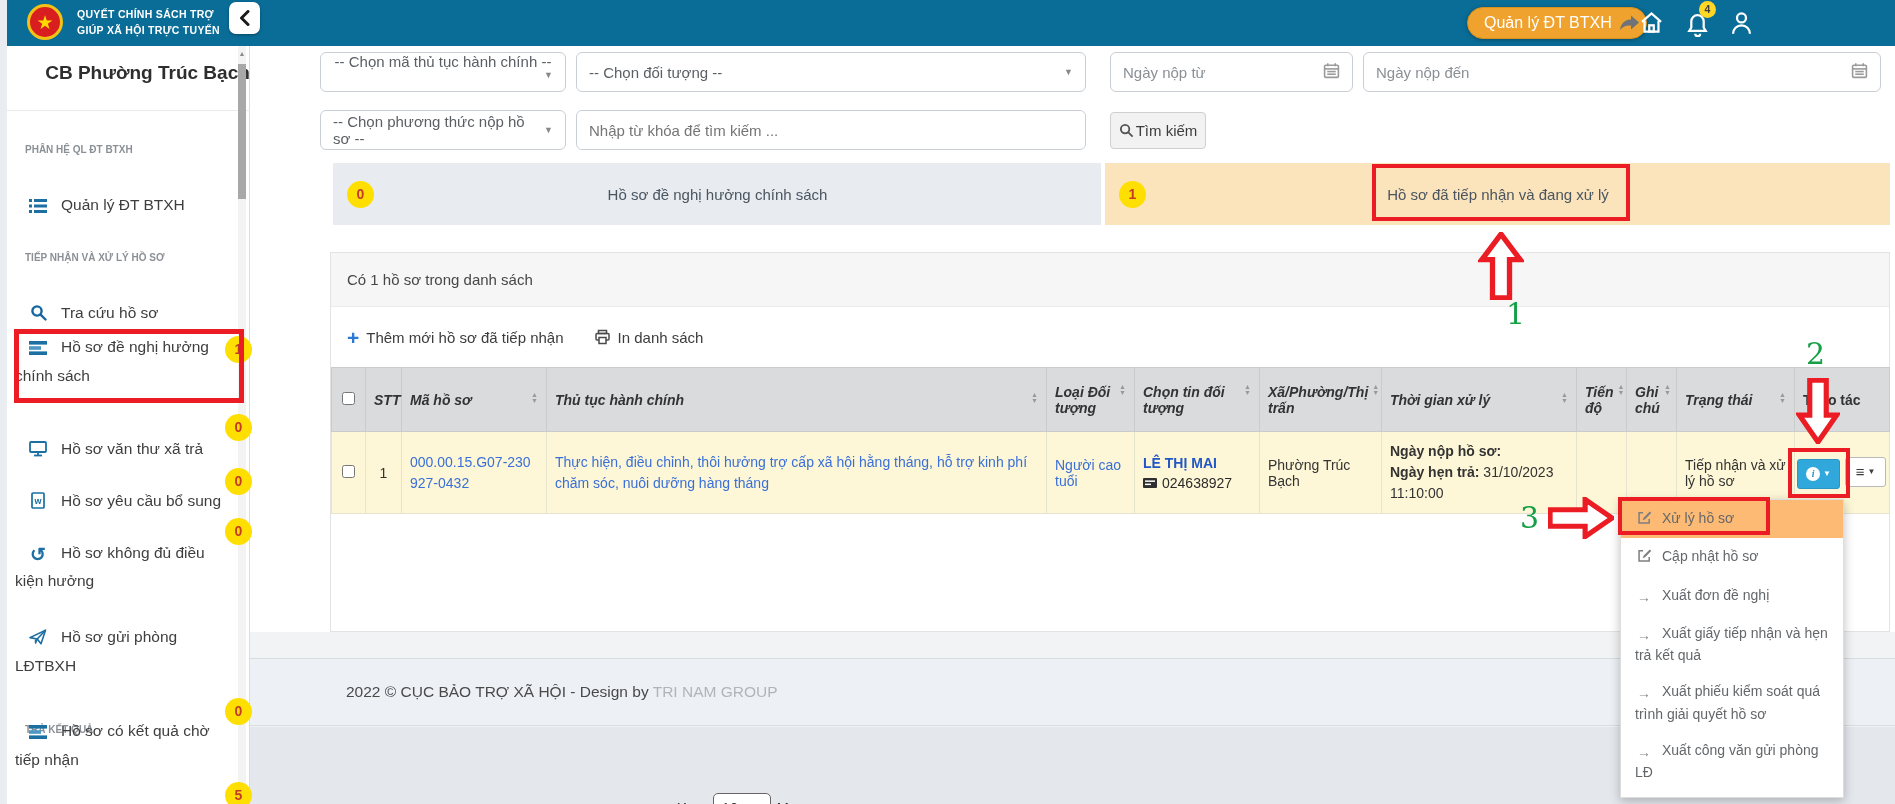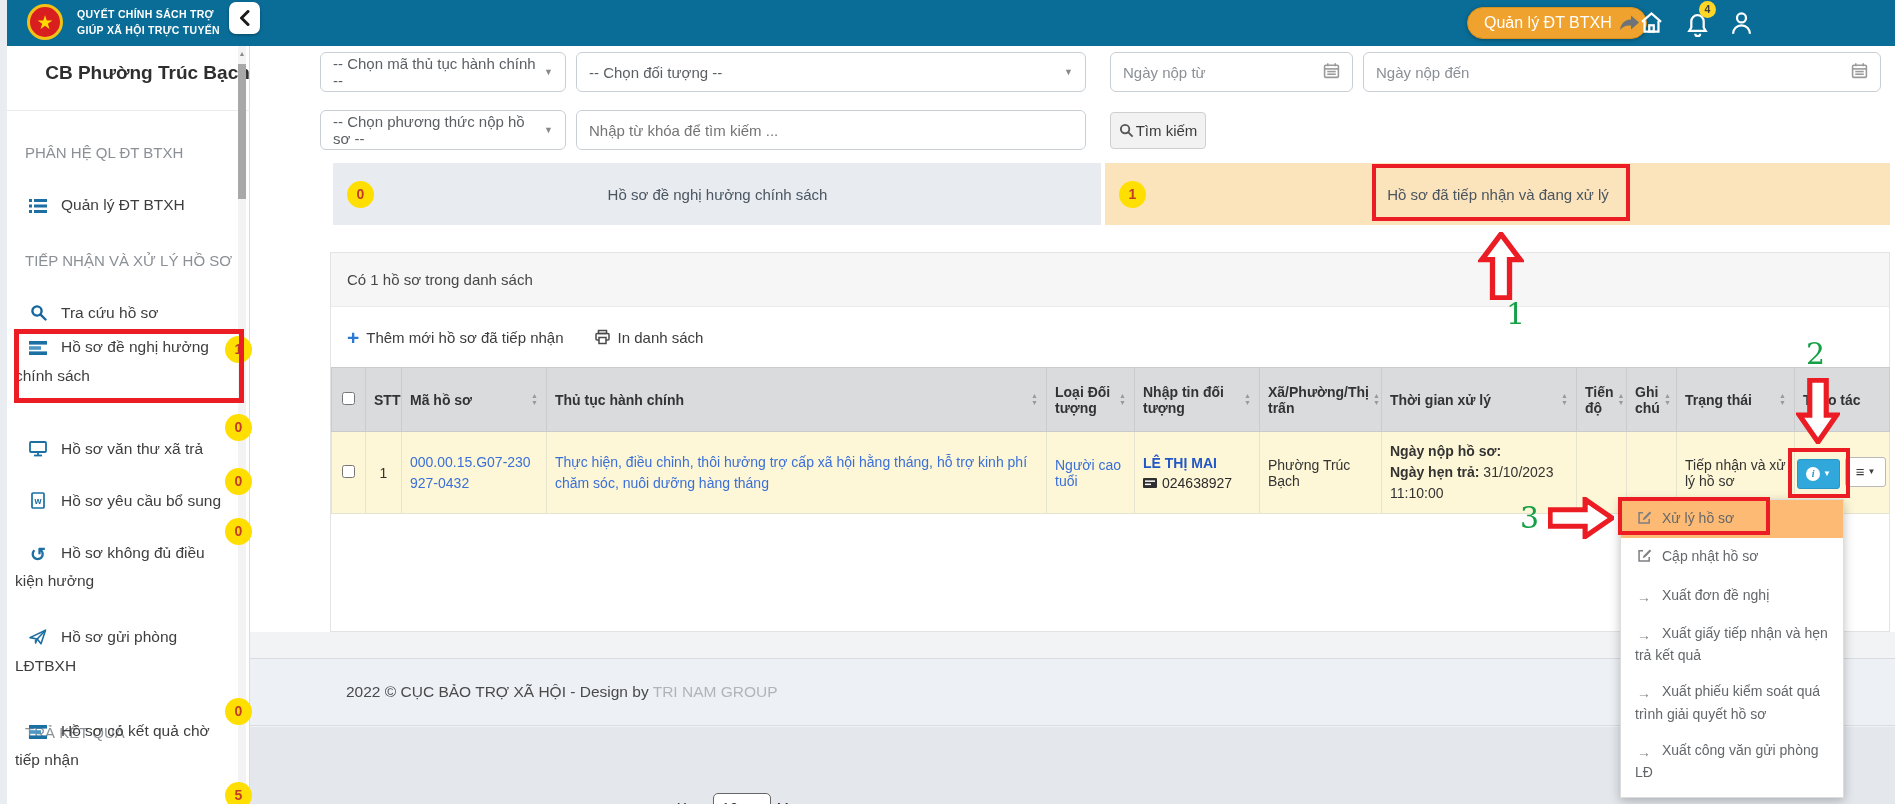--- a/index.html
+++ b/index.html
@@ -18,21 +18,21 @@
   .logo-text{position:absolute;left:70px;top:6px;color:#fff;font-size:10.5px;font-weight:bold;letter-spacing:.3px;line-height:1.55;}
   .back-btn{position:absolute;left:222px;top:2px;width:31px;height:32px;background:#fff;border:none;border-radius:7px;box-shadow:0 1px 3px rgba(0,0,0,.35);display:flex;align-items:center;justify-content:center;cursor:pointer;}
   .switch-btn{position:absolute;left:1460px;top:7px;height:32px;padding:0 34px 0 16px;background:var(--accent-orange,#efa22e);border:1px solid #d8901c;border-radius:16px;color:#fff;font-size:16px;cursor:pointer;box-shadow:0 1px 4px rgba(0,0,0,.3);}
   .switch-arrow{position:absolute;right:4px;top:3px;}
   .hicon{position:absolute;top:9px;background:none;border:none;cursor:pointer;}
   .bell-badge{position:absolute;left:1692px;top:1px;width:17px;height:17px;border-radius:50%;background:#ffd724;color:#3d3d3d;font-size:10.5px;font-weight:bold;line-height:17px;text-align:center;z-index:11;}
   
   .sidebar{position:absolute;left:7px;top:46px;width:243px;height:758px;background:#fff;border-right:1px solid #d9dde2;z-index:5;}
   .sb-title{position:absolute;top:16px;left:0;width:225px;text-align:center;font-size:19px;font-weight:bold;color:#2e2e2e;margin-left:28px;}
   .sb-div{position:absolute;top:64px;left:0;width:243px;border-top:1px solid #ebebeb;}
-  .sb-sec{position:absolute;left:18px;font-size:15px;font-weight:normal;color:#8a9096;}
+  .sb-sec{position:absolute;left:18px;font-size:10px;font-weight:bold;color:#8a9096;}
   .sb-item{position:absolute;left:8px;width:212px;font-size:15.5px;color:#3e3e3e;line-height:26px;cursor:pointer;}
   .sb-item .ic{display:inline-block;width:22px;margin:0 12px;text-align:center;vertical-align:-3px;color:var(--icon-blue,#1b6fa3);font-weight:bold;}
   .sb-badge{position:absolute;left:218px;width:27px;height:27px;border-radius:50%;background:var(--badge-yellow,#ffdf00);color:#c43b2a;font-size:14px;font-weight:bold;line-height:27px;text-align:center;z-index:6;}
   .sb-scroll{position:absolute;right:3px;top:0;width:8px;height:758px;background:#f3f3f3;}
   .sb-scroll .arr{position:absolute;top:4px;left:0;width:8px;text-align:center;font-size:7px;color:#8b8b8b;}
   .sb-thumb{position:absolute;top:18px;left:0;width:8px;height:135px;background:#a8a8a8;}
   
   .field{position:absolute;height:40px;background:#fff;border:1px solid #c9ced5;border-radius:6px;display:flex;align-items:center;padding:0 12px;font-size:15px;color:#5a5f64;cursor:pointer;}
   .field .caret{margin-left:auto;color:#888;font-size:9px;}
   .field .cal{margin-left:auto;}
@@ -46,21 +46,21 @@
   .tab2{left:1105px;width:785px;background:var(--tab-peach,#fbe3bb);}
   
   .card{position:absolute;left:330px;top:252px;width:1560px;height:380px;background:#fff;border:1px solid #e3e3e3;}
   .card-head{height:54px;background:#f6f6f7;border-bottom:1px solid #ececec;display:flex;align-items:center;padding-left:16px;font-size:15px;color:#474747;}
   .toolbar{height:60px;display:flex;align-items:center;padding-left:16px;gap:30px;}
   .tool{display:flex;align-items:center;gap:7px;font-size:15px;color:#3c3c3c;cursor:pointer;background:none;border:none;}
   .tool .plus{color:#2a7ad4;font-size:21px;font-weight:bold;line-height:1;}
   table.grid{width:100%;border-collapse:collapse;table-layout:fixed;}
   table.grid th{background:#dadbdd;border:1px solid #c9cbcd;font-size:14px;color:#333;font-weight:bold;padding:6px 8px;height:64px;text-align:left;vertical-align:middle;}
   table.grid td{background:var(--row-yellow,#fdf7d7);border:1px solid #e6e3cf;font-size:14px;color:#333;padding:6px 8px;height:82px;vertical-align:middle;}
-  .thflex{display:flex;align-items:center;justify-content:space-between;}
+  .thflex{display:flex;justify-content:space-between;font-style:italic;}
   .sort{display:inline-flex;flex-direction:column;font-size:7px;line-height:.95;color:#97999d;margin-left:4px;}
   .blue{color:var(--link-blue,#3a6fd8);}
   .code-link{color:var(--link-blue,#3a6fd8);word-break:break-all;cursor:pointer;line-height:1.5;}
   .name{color:#2257c5;font-weight:bold;}
   .idline{display:flex;align-items:center;gap:5px;margin-top:4px;color:#2b2b2b;}
   .tlines{line-height:1.5;}
   .btn-info{width:43px;height:30px;background:var(--info-blue,#31a8dc);border:1px solid #2a96c6;border-radius:3px;display:inline-flex;align-items:center;justify-content:center;gap:3px;cursor:pointer;}
   .btn-info .i-circ{width:14px;height:14px;border-radius:50%;background:#fff;color:#2196c9;font-size:10px;font-weight:bold;font-style:italic;font-family:"Liberation Serif",serif;display:flex;align-items:center;justify-content:center;}
   .btn-info .c{color:#fff;font-size:8px;}
   .btn-menu{width:41px;height:30px;background:#fff;border:1px solid #b9b9b9;border-radius:3px;display:inline-flex;align-items:center;justify-content:center;gap:3px;cursor:pointer;margin-left:5px;}
@@ -212,21 +212,21 @@
     </div>
     <span class="sb-badge" style="top:652px;">0</span>
     <span class="sb-badge" style="top:736px;">5</span>
 
     <div class="sb-scroll">
       <span class="arr">▲</span>
       <div class="sb-thumb"></div>
     </div>
   </aside>
 
-  <div class="field" style="left:320px;top:52px;width:246px;">
+  <div class="field" style="left:320px;top:52px;width:246px;flex-direction:column;">
     <span>-- Chọn mã thủ tục hành chính --</span>
       <span class="caret">▼</span>
   </div>
   <div class="field" style="left:576px;top:52px;width:510px;">
     <span>-- Chọn đối tượng --</span>
       <span class="caret">▼</span>
   </div>
   <div class="field input-like" style="left:1110px;top:52px;width:243px;">
     <span>Ngày nộp từ</span>
     <span class="cal"><svg width="17" height="17" viewBox="0 0 16 16" fill="none" stroke="#9a9a9a" stroke-width="1.5">
@@ -343,21 +343,21 @@
               <div class="thflex">
                 <span>Loại Đối tượng</span>
                 <span class="sort">
                   <span>▲</span>
                   <span>▼</span>
                 </span>
               </div>
             </th>
           <th>
               <div class="thflex">
-                <span>Nhập tin đối tượng</span>
+                <span>Chọn tin đối tượng</span>
                 <span class="sort">
                   <span>▲</span>
                   <span>▼</span>
                 </span>
               </div>
             </th>
           <th>
               <div class="thflex">
                 <span>Xã/Phường/Thị trấn</span>
                 <span class="sort">

